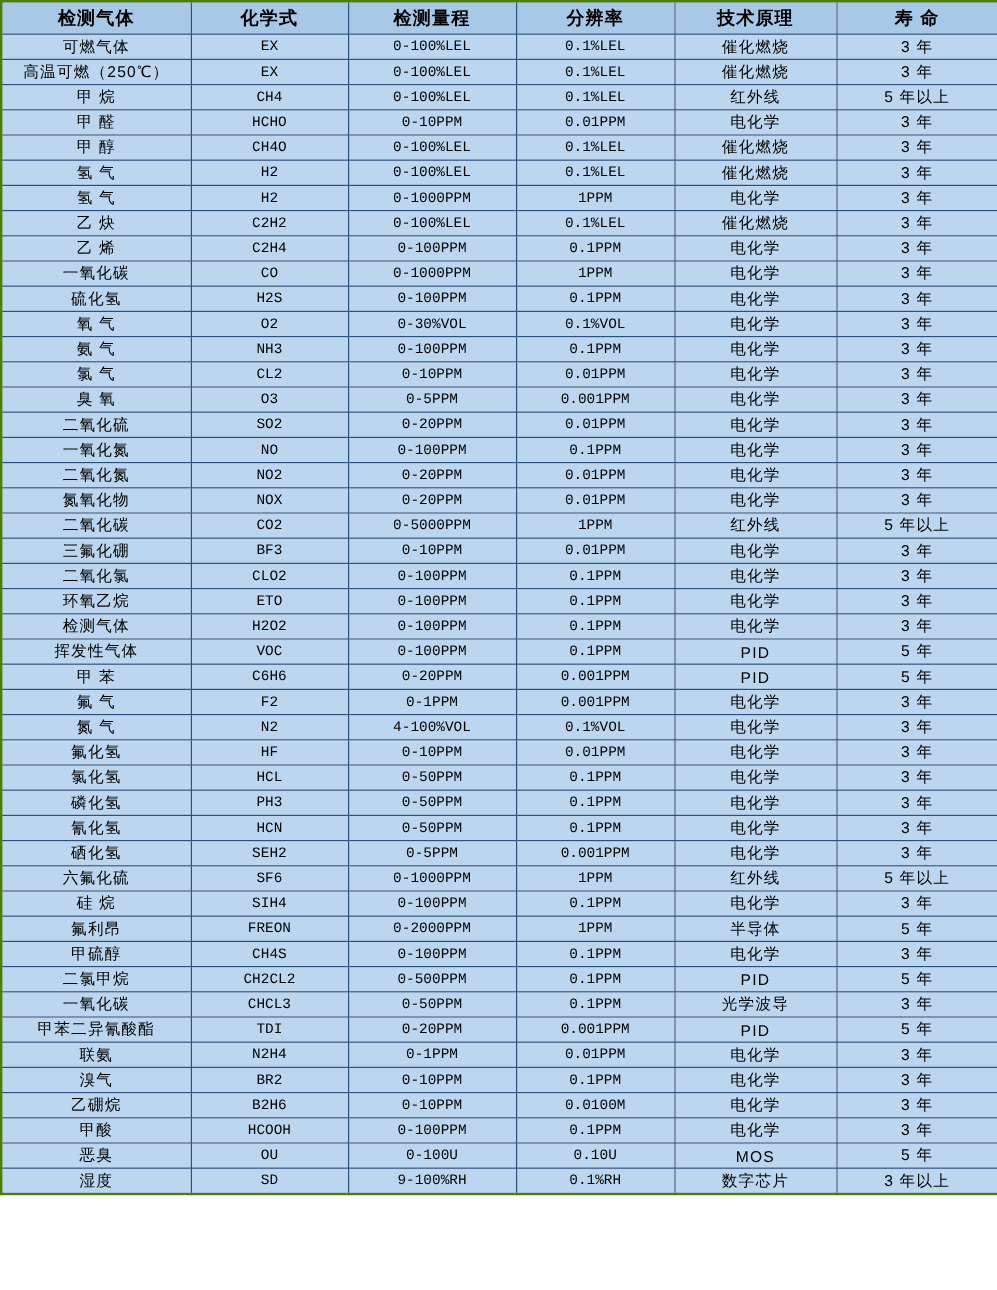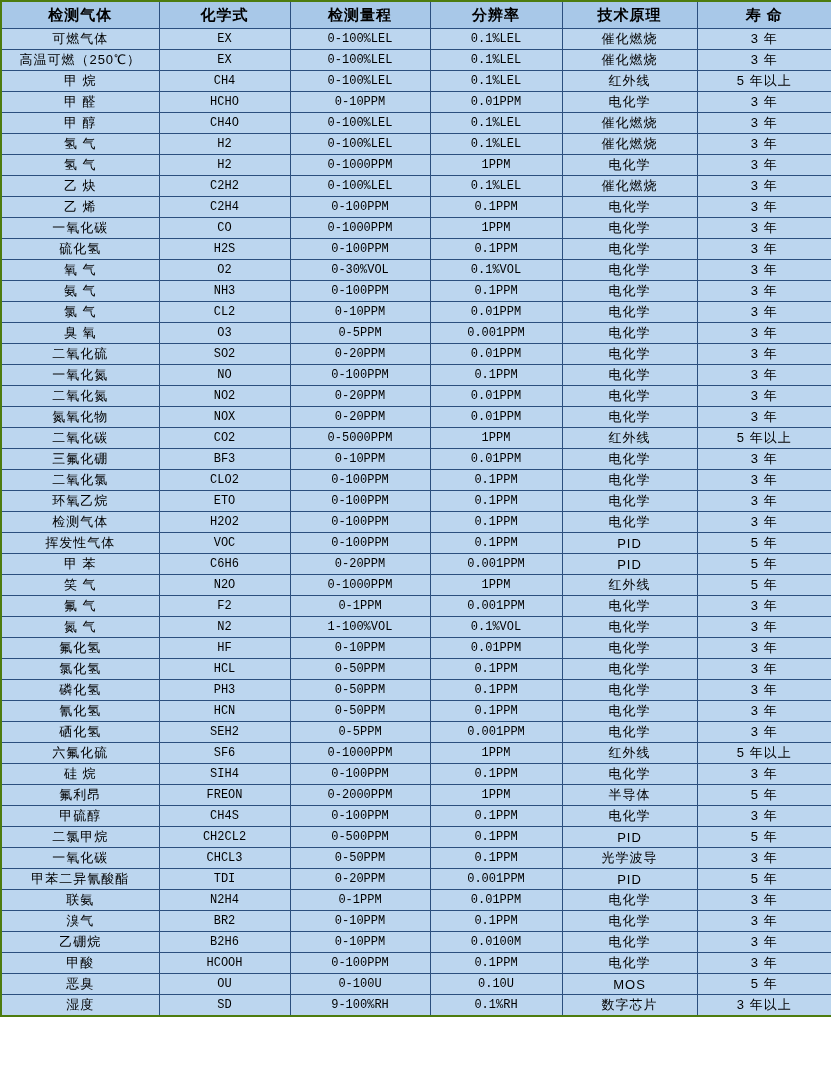--- a/index.html
+++ b/index.html
@@ -291,39 +291,31 @@
         </tr>
         <tr>
           <td class="cn">甲 苯</td>
           <td class="mono">C6H6</td>
           <td class="mono">0-20PPM</td>
           <td class="mono">0.001PPM</td>
           <td class="cn">PID</td>
           <td class="cn">5 年</td>
         </tr>
         <tr>
-          <td class="cn">笑 气</td>
-          <td class="mono">N2O</td>
-          <td class="mono">0-1000PPM</td>
-          <td class="mono">1PPM</td>
-          <td class="cn">红外线</td>
-          <td class="cn">5 年</td>
-        </tr>
-        <tr>
           <td class="cn">氟 气</td>
           <td class="mono">F2</td>
           <td class="mono">0-1PPM</td>
           <td class="mono">0.001PPM</td>
           <td class="cn">电化学</td>
           <td class="cn">3 年</td>
         </tr>
         <tr>
           <td class="cn">氮 气</td>
           <td class="mono">N2</td>
-          <td class="mono">1-100%VOL</td>
+          <td class="mono">4-100%VOL</td>
           <td class="mono">0.1%VOL</td>
           <td class="cn">电化学</td>
           <td class="cn">3 年</td>
         </tr>
         <tr>
           <td class="cn">氟化氢</td>
           <td class="mono">HF</td>
           <td class="mono">0-10PPM</td>
           <td class="mono">0.01PPM</td>
           <td class="cn">电化学</td>

